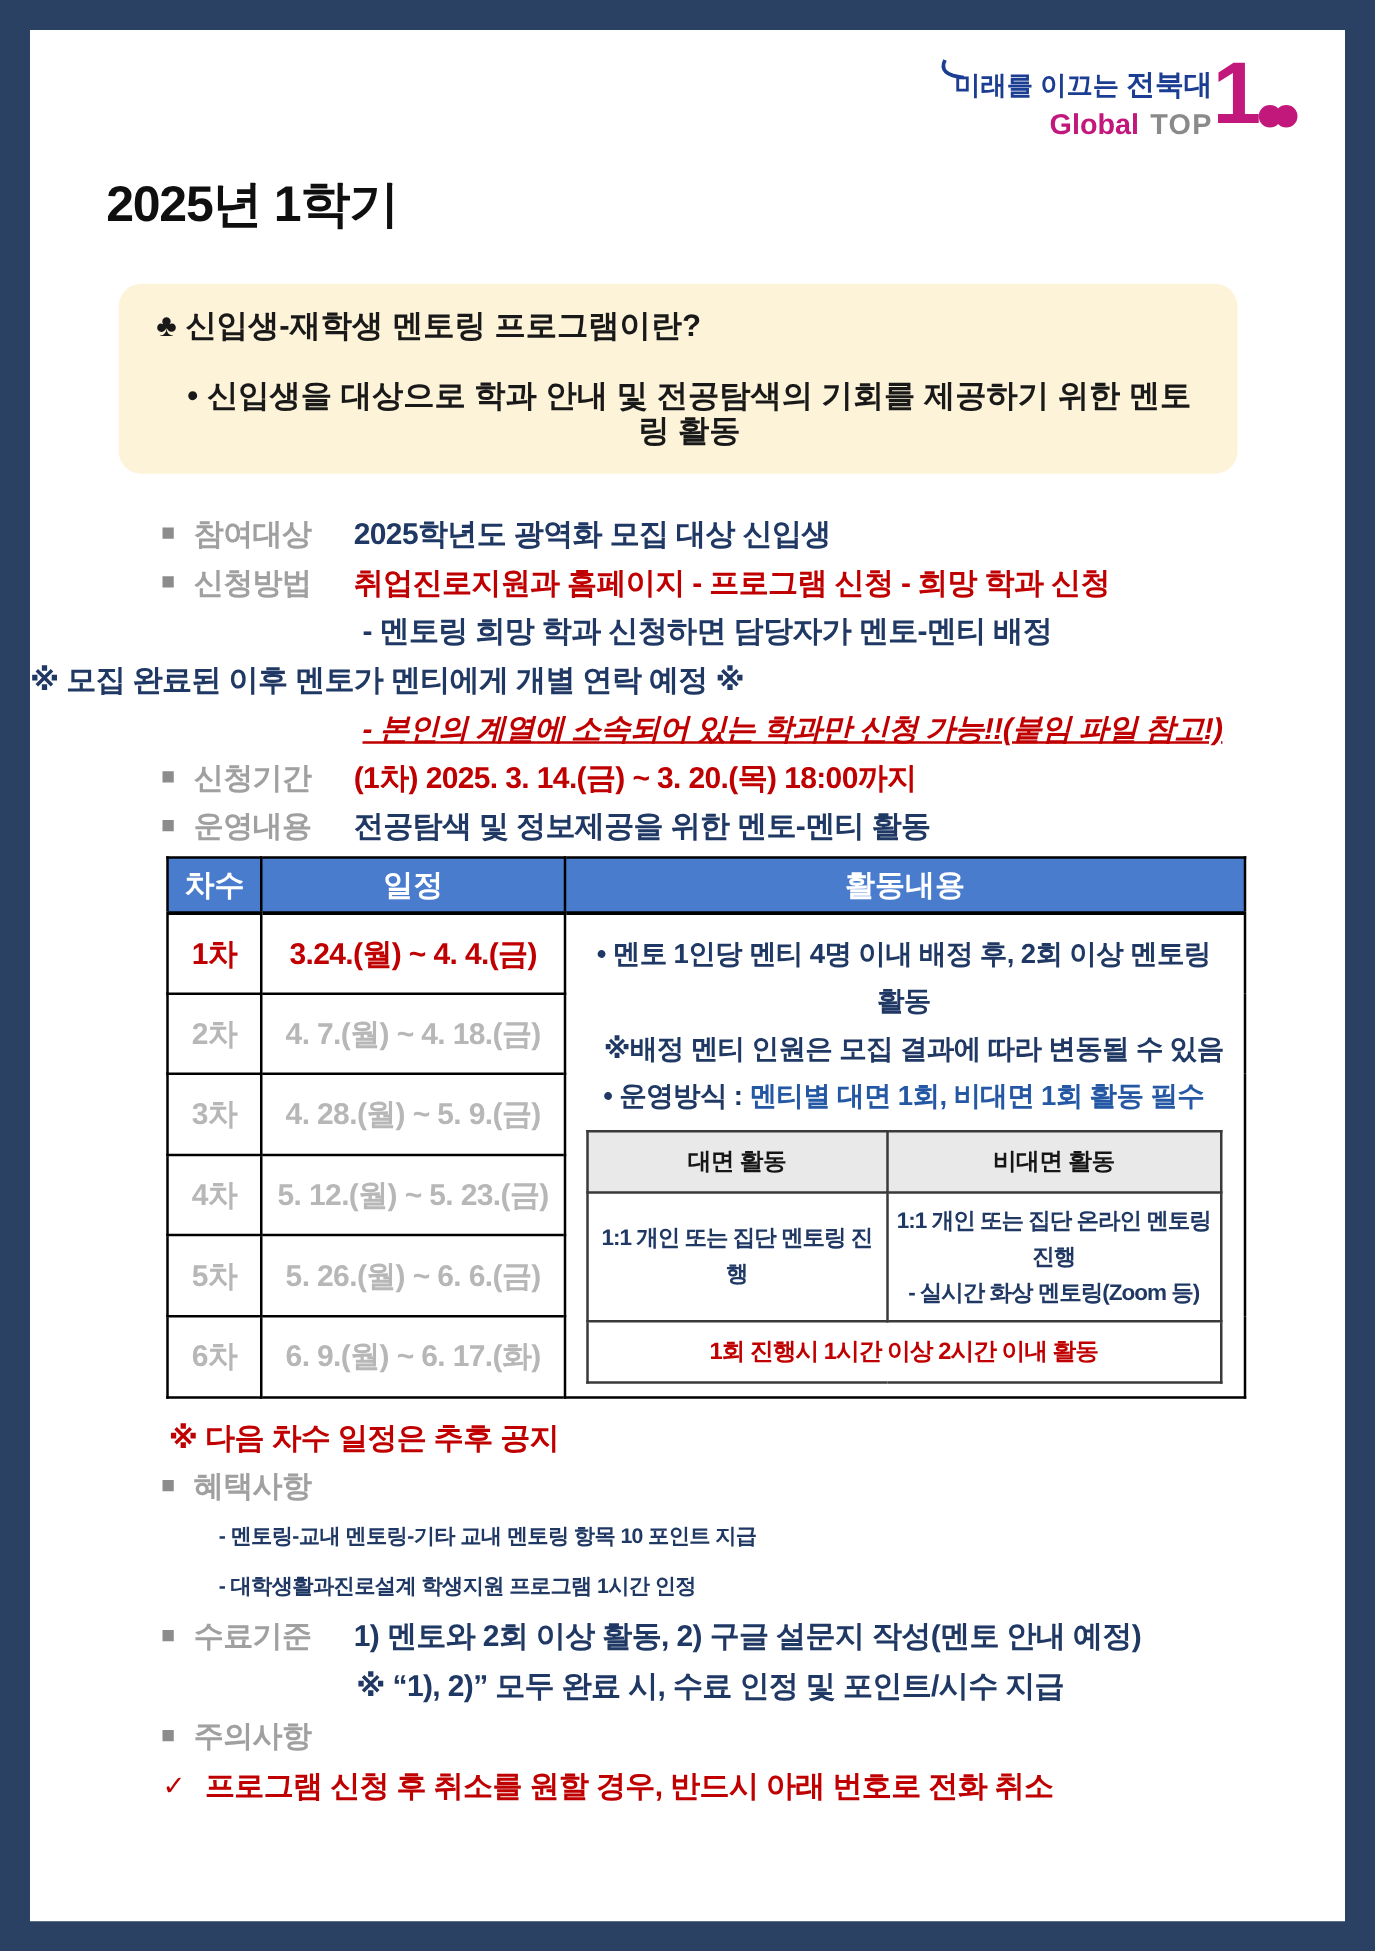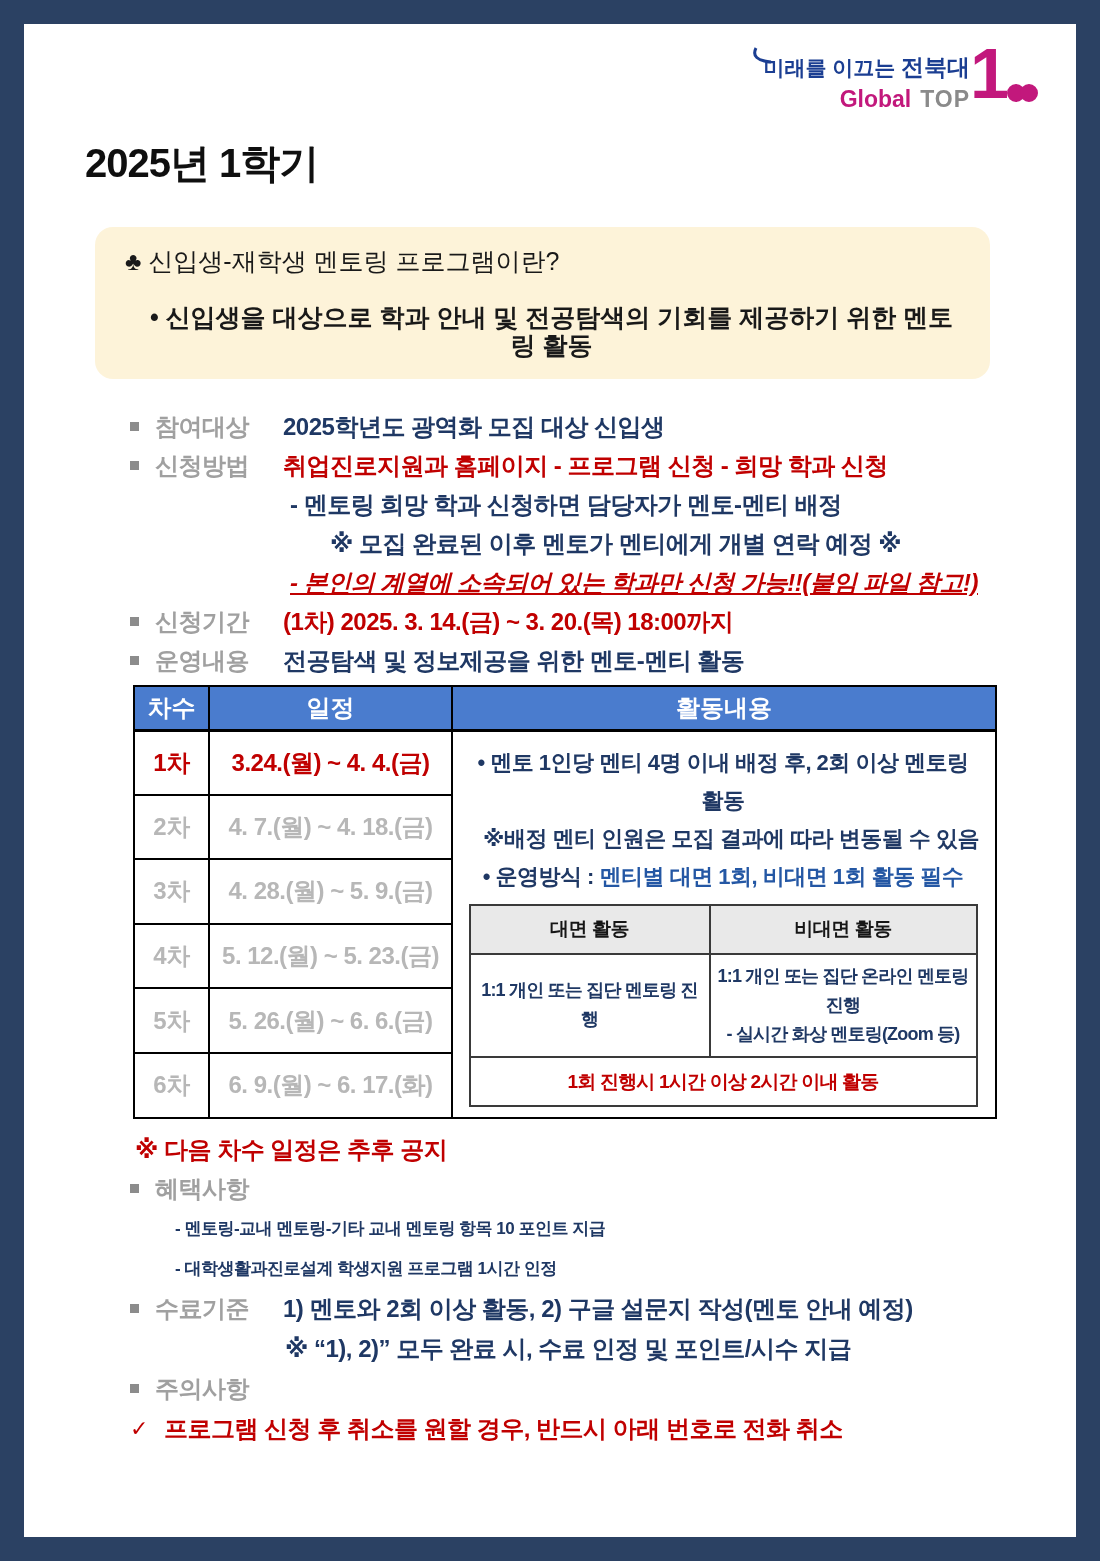--- a/index.html
+++ b/index.html
@@ -21,33 +21,33 @@
   .ring { display:inline-block; width:14px; height:14px; border:9px solid #c2187c; border-radius:50%; margin-bottom:1px; }
   .ring + .ring { margin-left:-5px; }
 
   
   .title1 { margin:112px 0 0 61px; font-size:40px; font-weight:800; color:#0f0f0f; letter-spacing:-1px; }
   .title2 { margin:20px 0 0 61px; font-size:45px; font-weight:800; letter-spacing:-1px; line-height:51px; }
   .t-blue { color:#3465a8; } .t-black { color:#0f0f0f; } .t-red { color:#c00000; }
 
   
   .intro-box { margin:36px 0 0 71px; width:895px; background:#fdf3d9; border-radius:18px; padding:20px 30px; }
-  .intro-head { font-size:25px; font-weight:400; color:#191919; line-height:28px; }
+  .intro-head { font-size:25px; font-weight:700; color:#191919; line-height:28px; }
   .intro-body { margin-top:28px; padding-left:18px; font-size:25px; font-weight:700; color:#191919; line-height:28px;text-align:center; }
 
   
   .info { margin-top:28px; }
   .iline { height:39px; display:flex; align-items:center; font-size:24px; font-weight:700; letter-spacing:-0.5px; }
   .sq { width:9px; height:9px; background:#8c8c8c; margin-left:106px; margin-right:16px; flex:none; }
   .ilabel { color:#a0a0a0; width:112px; font-weight:600; flex:none; }
   .ival { margin-left:16px; }
   .val-navy { color:#1f3864; } .val-red { color:#c00000; }
   .isub { height:39px; display:flex; align-items:center; font-size:24px; font-weight:700; color:#1f3864; letter-spacing:-0.5px;text-align:right; }
   .isub.s1 { padding-left:266px; }
-  .isub.s2 { padding-left:306px; }
+  .isub.s2 { }
   .isub.s3 { padding-left:266px; }
   .isub.s3 span { color:#c00000; text-decoration:underline;font-style:italic; }
 
   
   .sched { margin:5px 0 0 109px; width:862px; border-collapse:collapse; table-layout:fixed; }
   .sched col.c1 { width:75px; } .sched col.c2 { width:243px; } .sched col.c3 { width:544px; }
   .sched th { background:#4a7cce; color:#ffffff; font-size:24px; font-weight:700; height:44px;
               border:2px solid #000; border-bottom:3px solid #000; }
   .sched th + th { border-left:2px solid #f0f0f0; }
   .sched td { border:2px solid #000; text-align:center; font-size:24px; font-weight:700; letter-spacing:-0.5px; }

